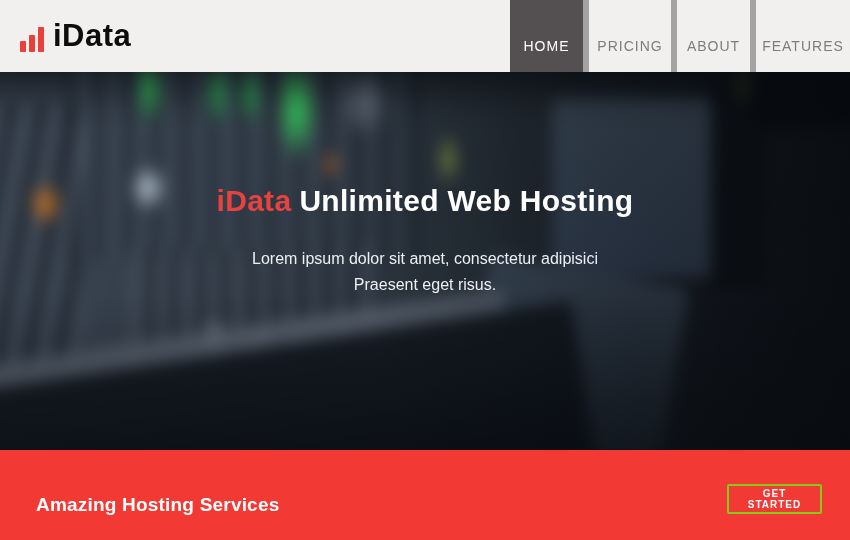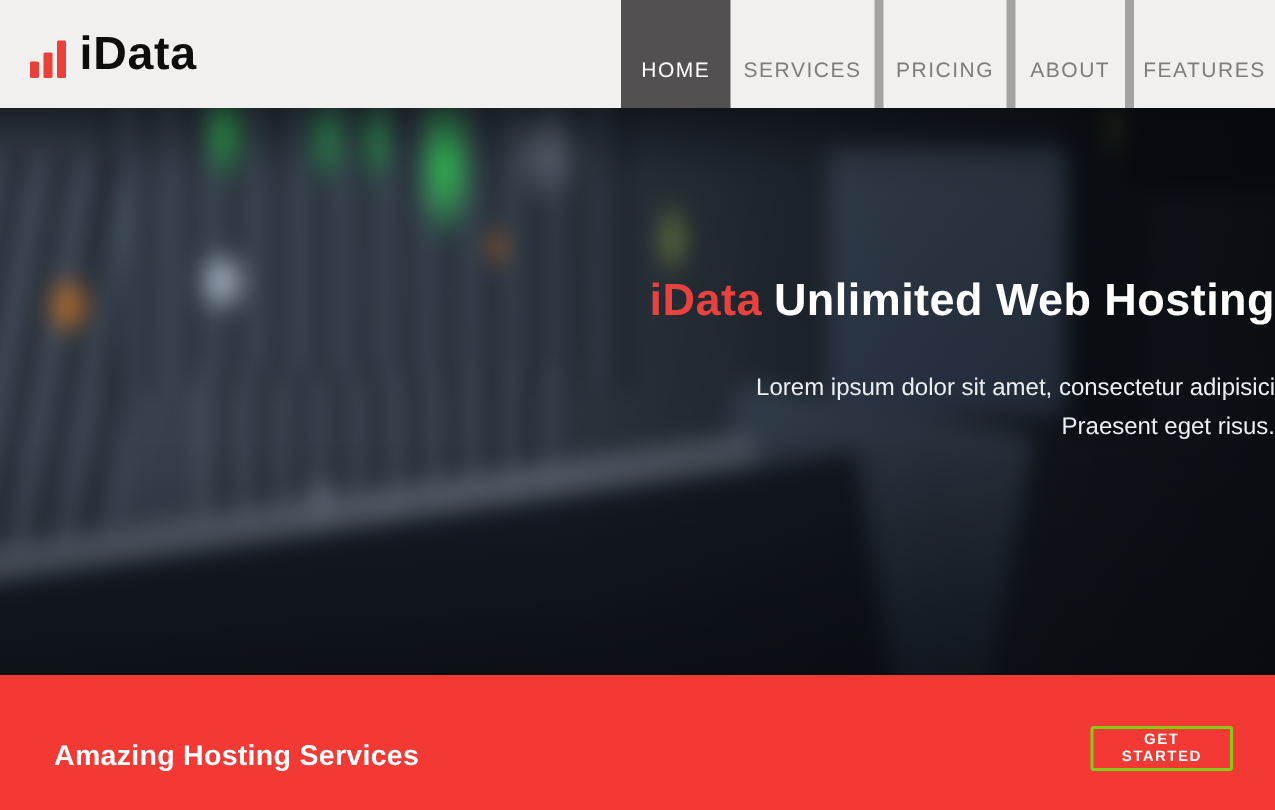--- a/index.html
+++ b/index.html
@@ -67,21 +67,21 @@
   .darkcol{left:695px;top:-10px;width:52px;height:225px;background:rgba(9,13,19,.55);}
   .dark-tr{left:733px;top:-14px;width:140px;height:78px;background:#090d12;}
   .slab-mid{left:470px;top:198px;width:190px;height:180px;background:linear-gradient(180deg,#3d4b5b,#202a35);transform:rotate(10deg);border-radius:8px;}
   .diag-band{left:-40px;top:296px;width:545px;height:27px;transform:rotate(-8.6deg);transform-origin:left center;opacity:.9;
     background:repeating-linear-gradient(90deg,#6b7684 0 5px,#49525d 5px 11px);}
   .dark-wedge{left:-40px;top:318px;width:610px;height:230px;transform:rotate(-8.6deg);transform-origin:left top;
     background:linear-gradient(180deg,#161c24,#0b0f14);}
   .hero-overlay{position:absolute;inset:0;pointer-events:none;
     background:linear-gradient(78deg,rgba(0,0,0,0) 42%,rgba(6,9,13,.38) 70%,rgba(4,6,9,.55) 100%),
                linear-gradient(180deg,rgba(8,11,15,.22) 0,rgba(0,0,0,0) 16%,rgba(0,0,0,0) 58%,rgba(6,9,13,.42) 100%);}
-  .hero-text{position:absolute;left:0;top:112px;width:100%;text-align:right;z-index:3;}
+  .hero-text{position:absolute;left:0;top:112px;width:100%;text-align:center;z-index:3;}
   .hero-title{margin:0;font-size:30px;font-weight:bold;color:#ffffff;letter-spacing:0.3px;}
   .hero-title .accent{color:var(--accent);margin-right:8px;}
   .hero-sub{margin:28px 0 0 0;font-size:16px;color:#eceff2;line-height:1.65;font-weight:normal;}
   
   .cta-band{position:relative;width:850px;height:90px;background:var(--band-red);color:#fff;}
   .cta-heading{position:absolute;left:20px;top:28px;margin:16px;font-size:19px;font-weight:bold;letter-spacing:0.2px;}
   .cta-text{position:absolute;left:20px;top:57px;margin:0;font-size:12.5px;font-weight:normal;}
   .cta-button{
     position:absolute;right:28px;top:34px;width:95px;height:30px;
     background:transparent;border:2px solid #84cc16;border-radius:2px;
@@ -96,21 +96,20 @@
   <a class="logo">
     <span class="logo-bars">
         <i class="b1"></i>
         <i class="b2"></i>
         <i class="b3"></i>
       </span>
     <span class="logo-text">iData</span>
   </a>
   <nav class="nav">
     <div class="nav-item active" style="width:73px">HOME</div>
-    <div class="nav-item" style="width:96px">SERVICES</div>
     <div class="nav-item sep" style="width:88px">PRICING</div>
     <div class="nav-item sep" style="width:79px">ABOUT</div>
     <div class="nav-item sep" style="width:100px">FEATURES</div>
   </nav>
 </header>
 
 <section class="hero">
   <div class="hero-bg" aria-hidden="true">
     <div class="bg-base"></div>
     <div class="bg-topshade"></div>

